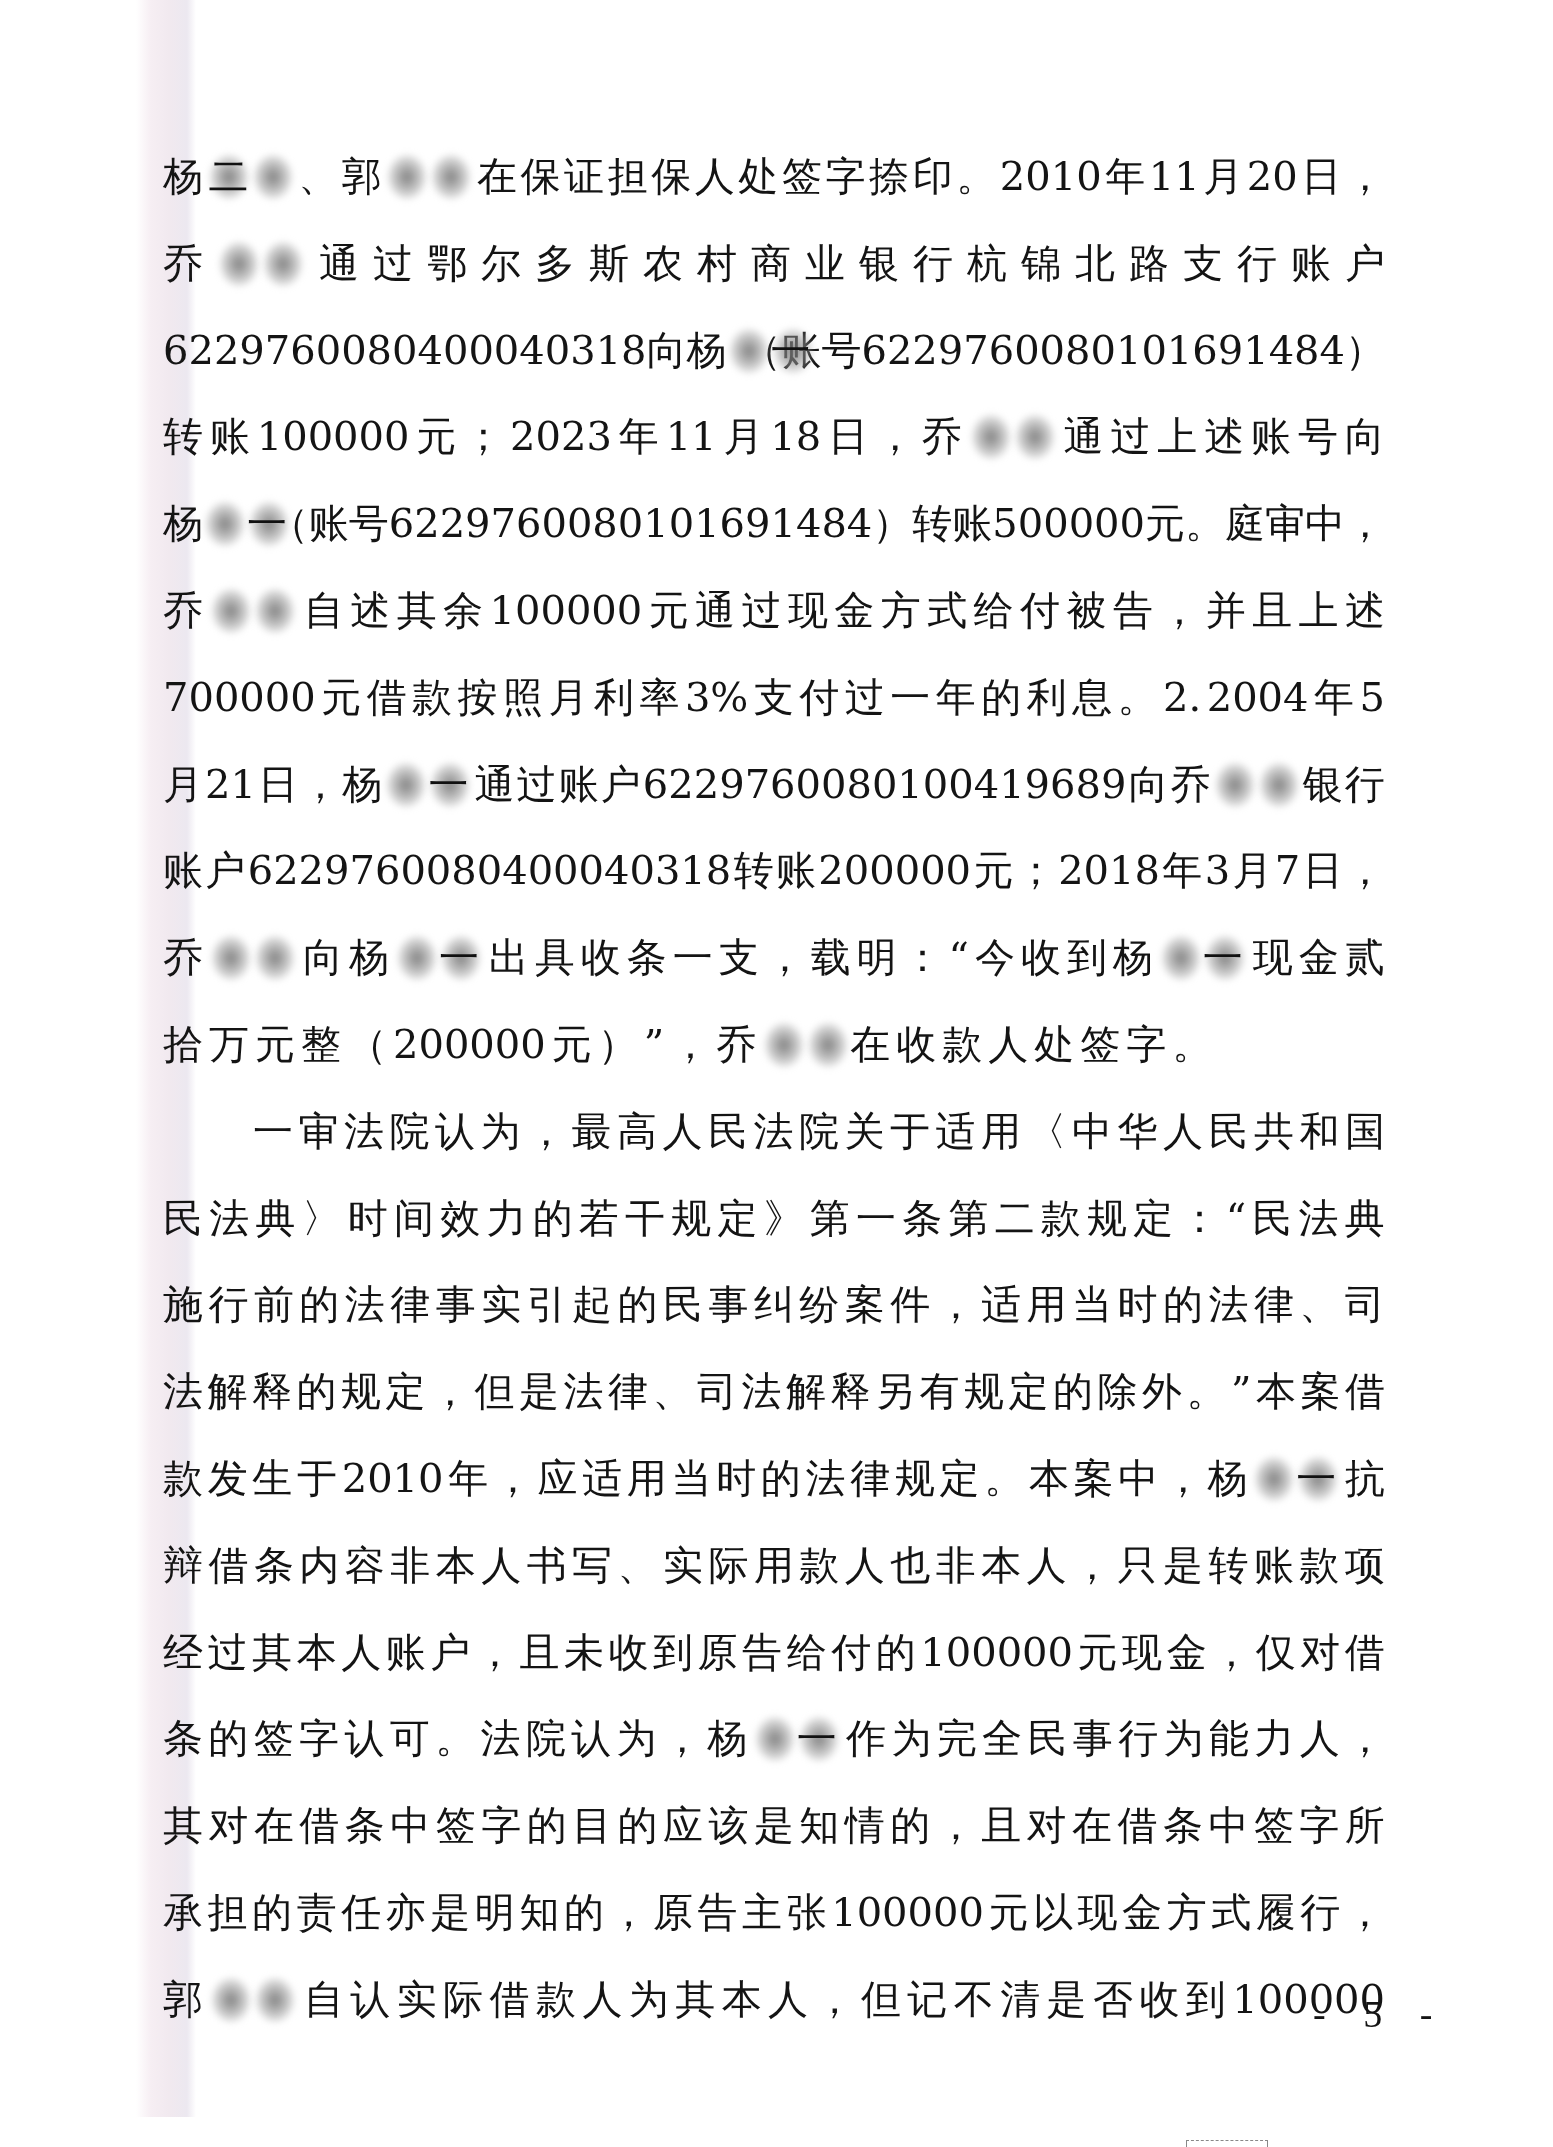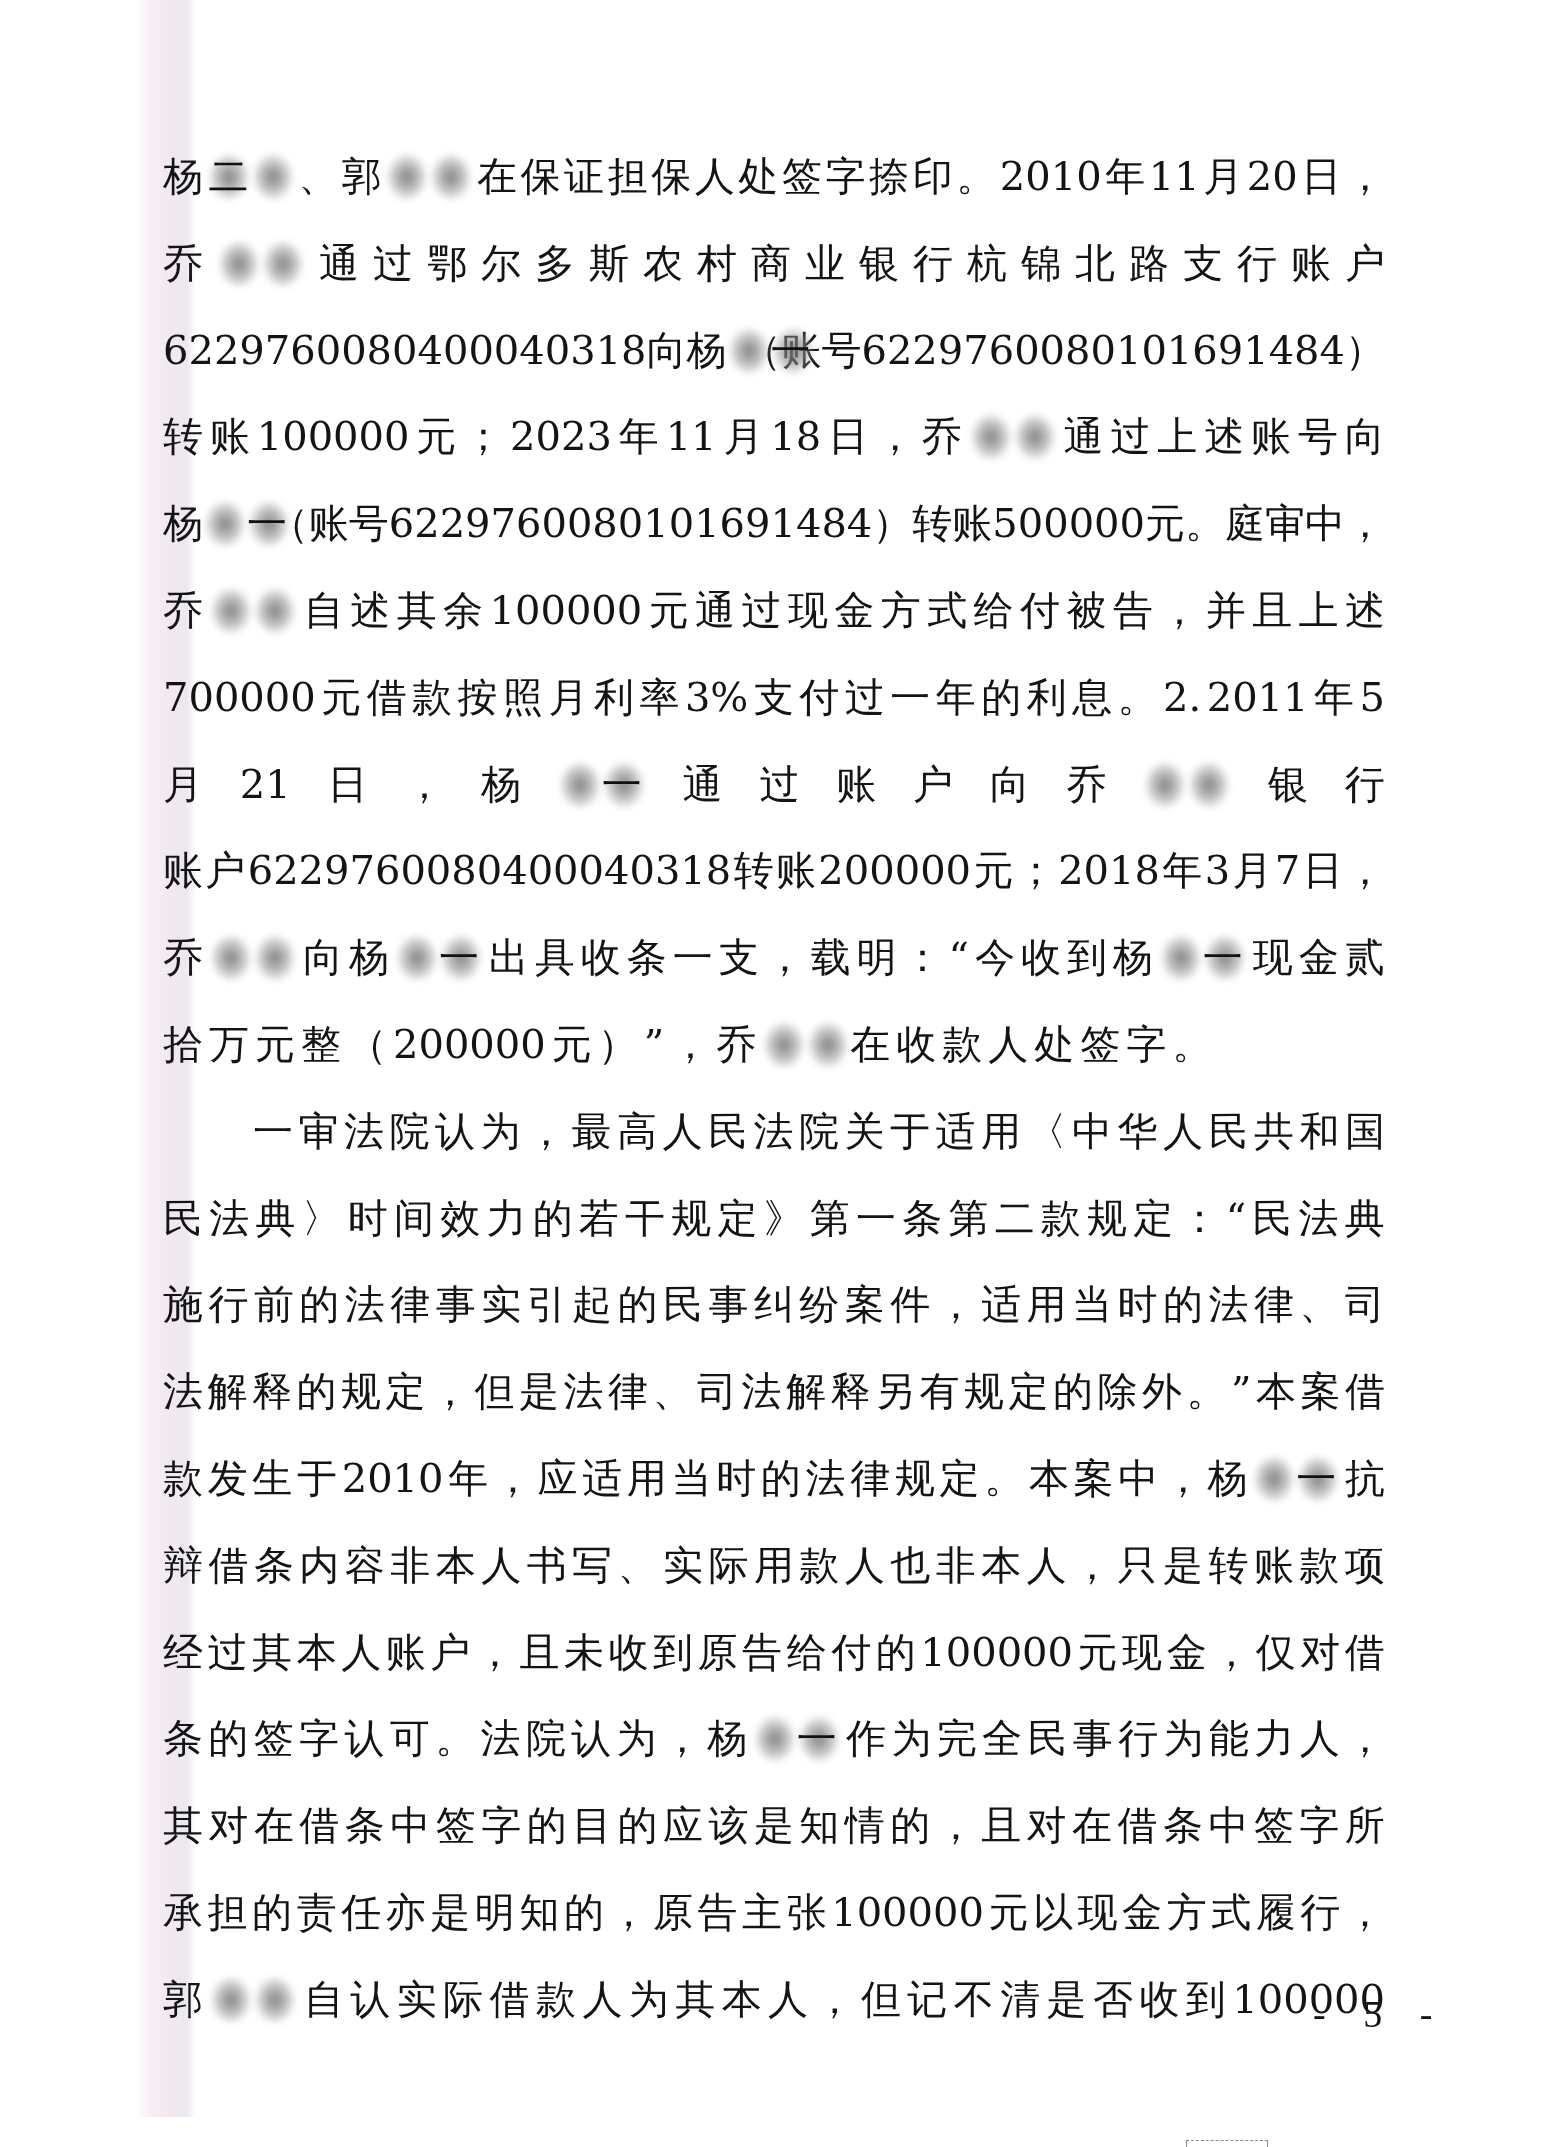--- a/index.html
+++ b/index.html
@@ -270,39 +270,40 @@
         <span class="seg">支</span>
         <span class="seg">付</span>
         <span class="seg">过</span>
         <span class="seg">一</span>
         <span class="seg">年</span>
         <span class="seg">的</span>
         <span class="seg">利</span>
         <span class="seg">息</span>
         <span class="seg">。</span>
         <span class="seg">2.</span>
-        <span class="seg">2011</span>
+        <span class="seg">2004</span>
         <span class="seg">年</span>
         <span class="seg">5</span>
       </div>
       <div class="text-line" aria-label="月 31 日，杨■一通过账户 6229760080100419689 向乔■■银行" style="top: 755.6px;">
         <span class="seg">月</span>
         <span class="seg">21</span>
         <span class="seg">日</span>
         <span class="seg">，</span>
         <span class="seg">杨</span>
         <span class="redact" style="width: 88px;">
           <span class="blob" style="left: 2px;"></span>
           <span class="blob" style="left: 46px;"></span>
           <span class="glyph" style="left: 44px;">一</span>
         </span>
         <span class="seg">通</span>
         <span class="seg">过</span>
         <span class="seg">账</span>
         <span class="seg">户</span>
+        <span class="seg">6229760080100419689</span>
         <span class="seg">向</span>
         <span class="seg">乔</span>
         <span class="redact" style="width: 88px;">
           <span class="blob" style="left: 2px;"></span>
           <span class="blob" style="left: 46px;"></span>
         </span>
         <span class="seg">银</span>
         <span class="seg">行</span>
       </div>
       <div class="text-line" aria-label="账户 6229760080400040318 转账 200000 元；2013 年 3 月 7 日，" style="top: 842.4px;">

